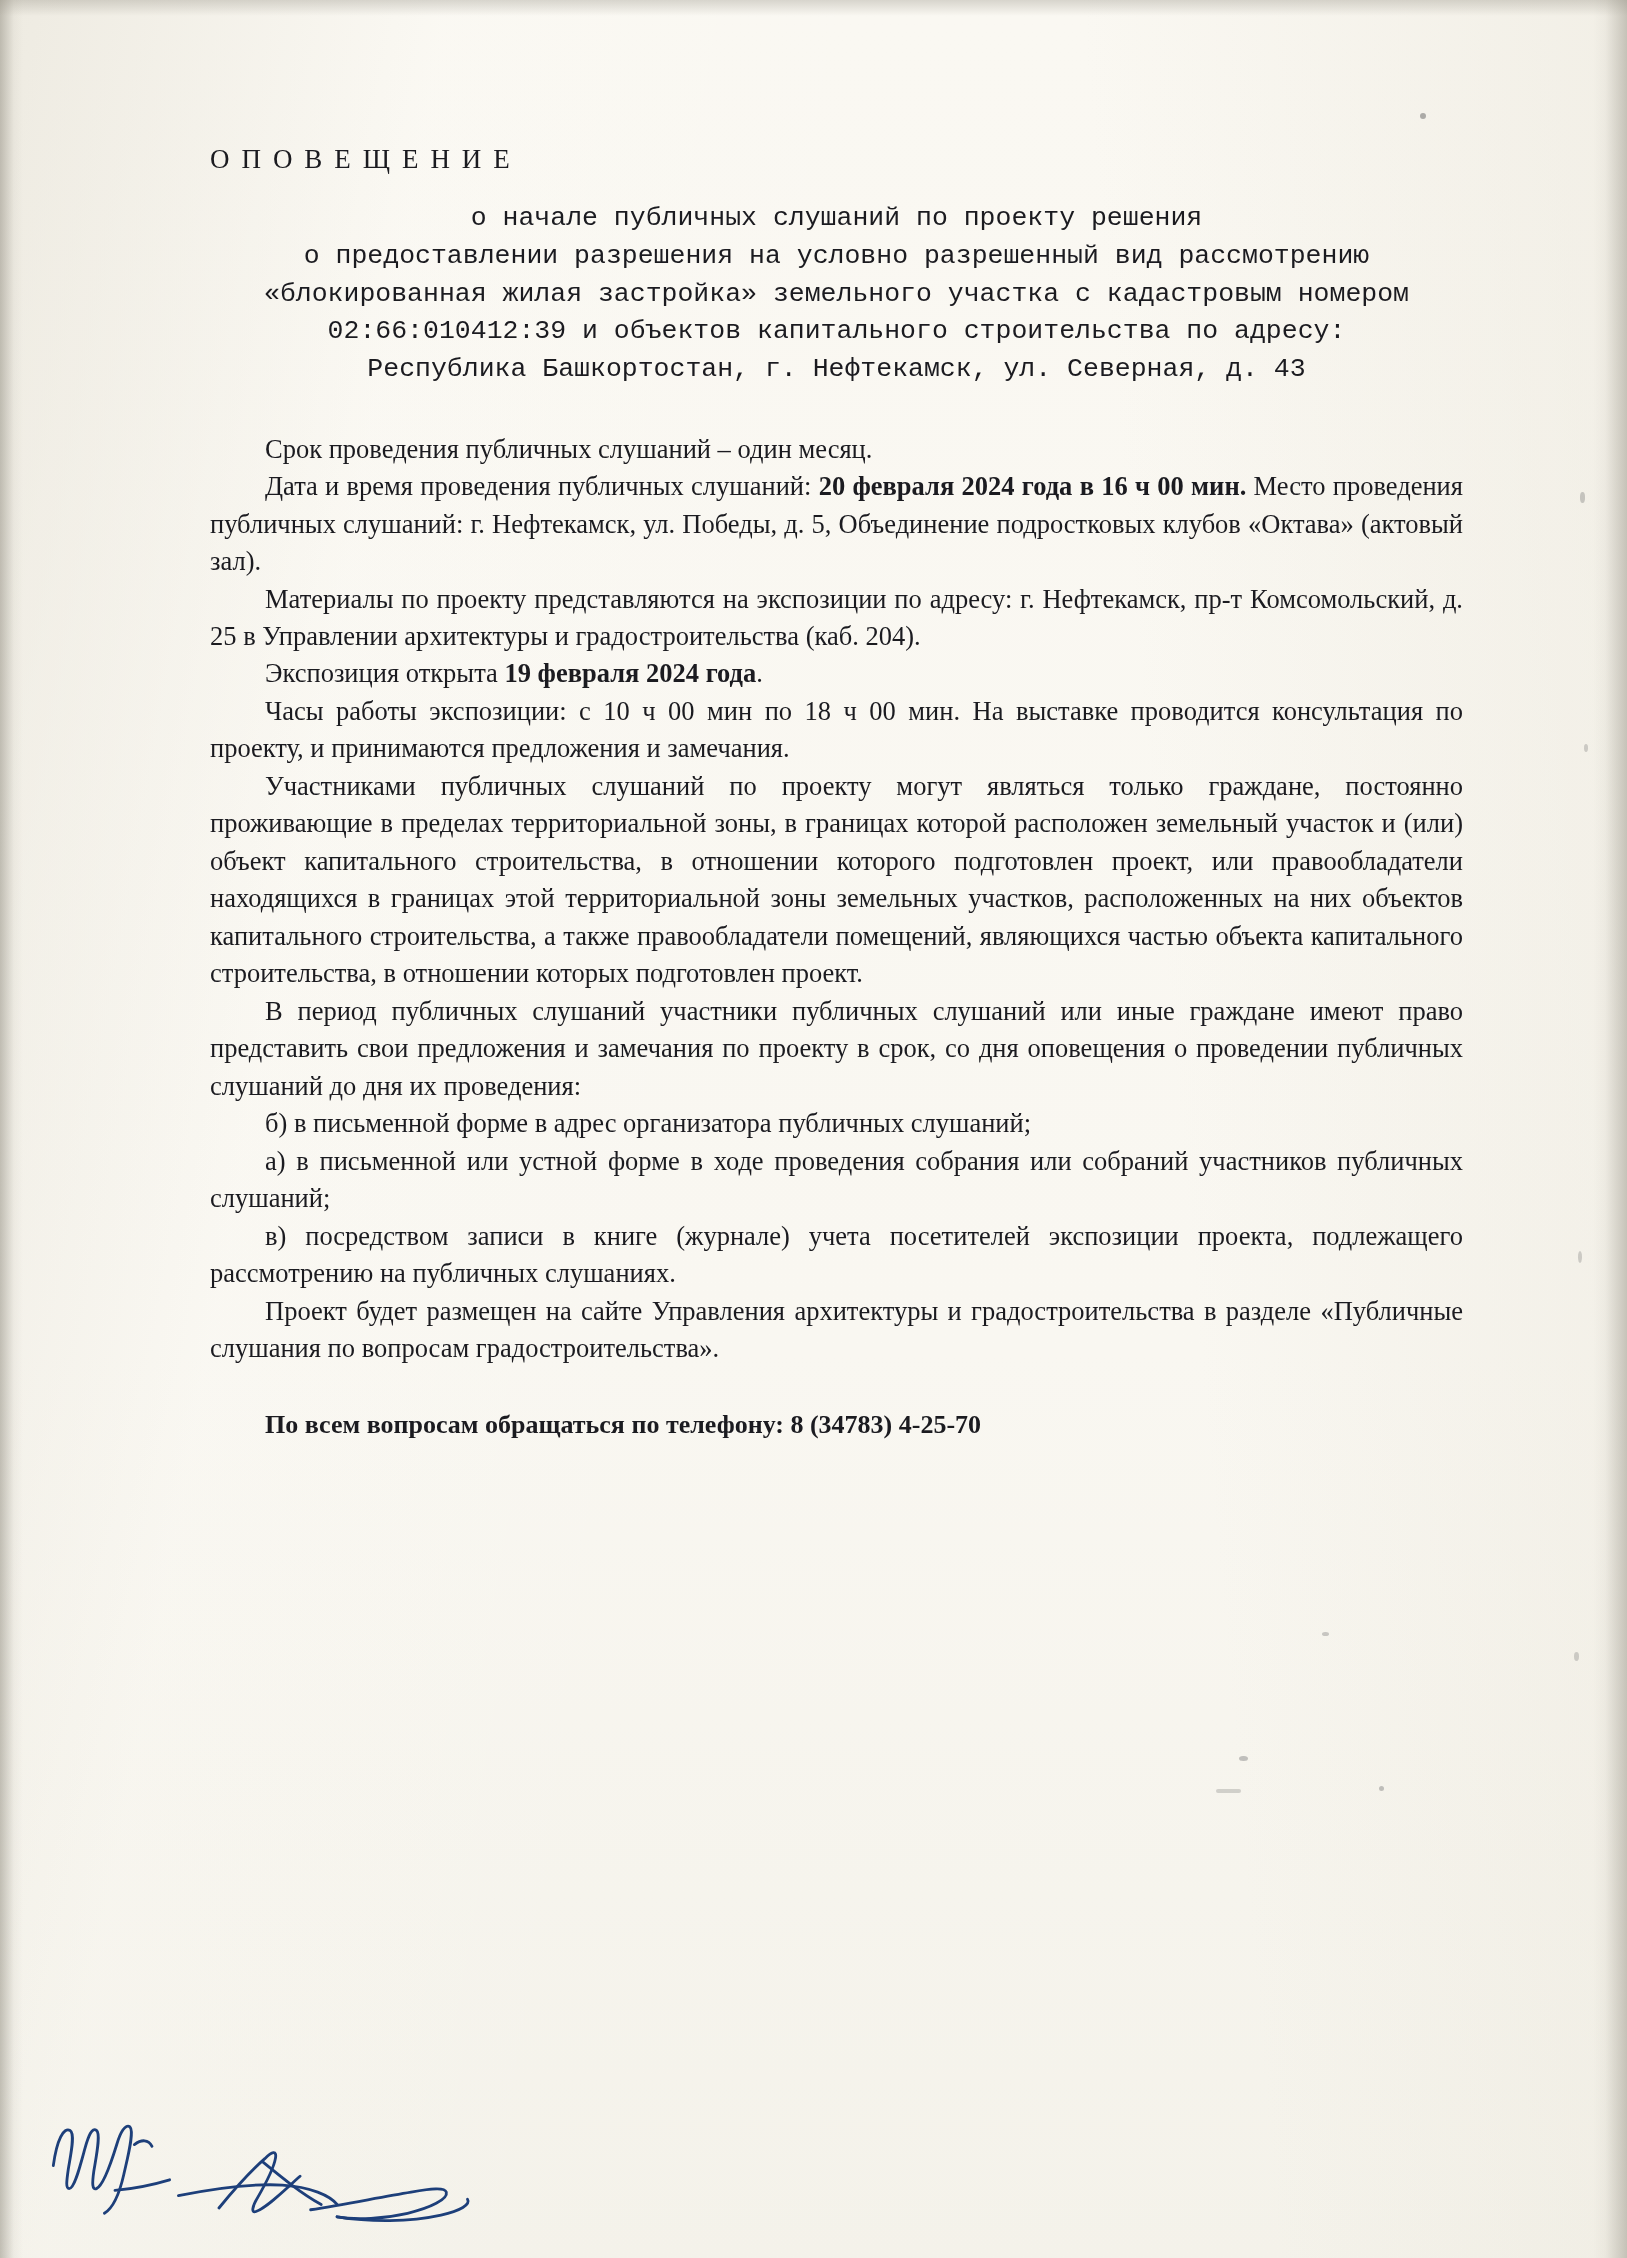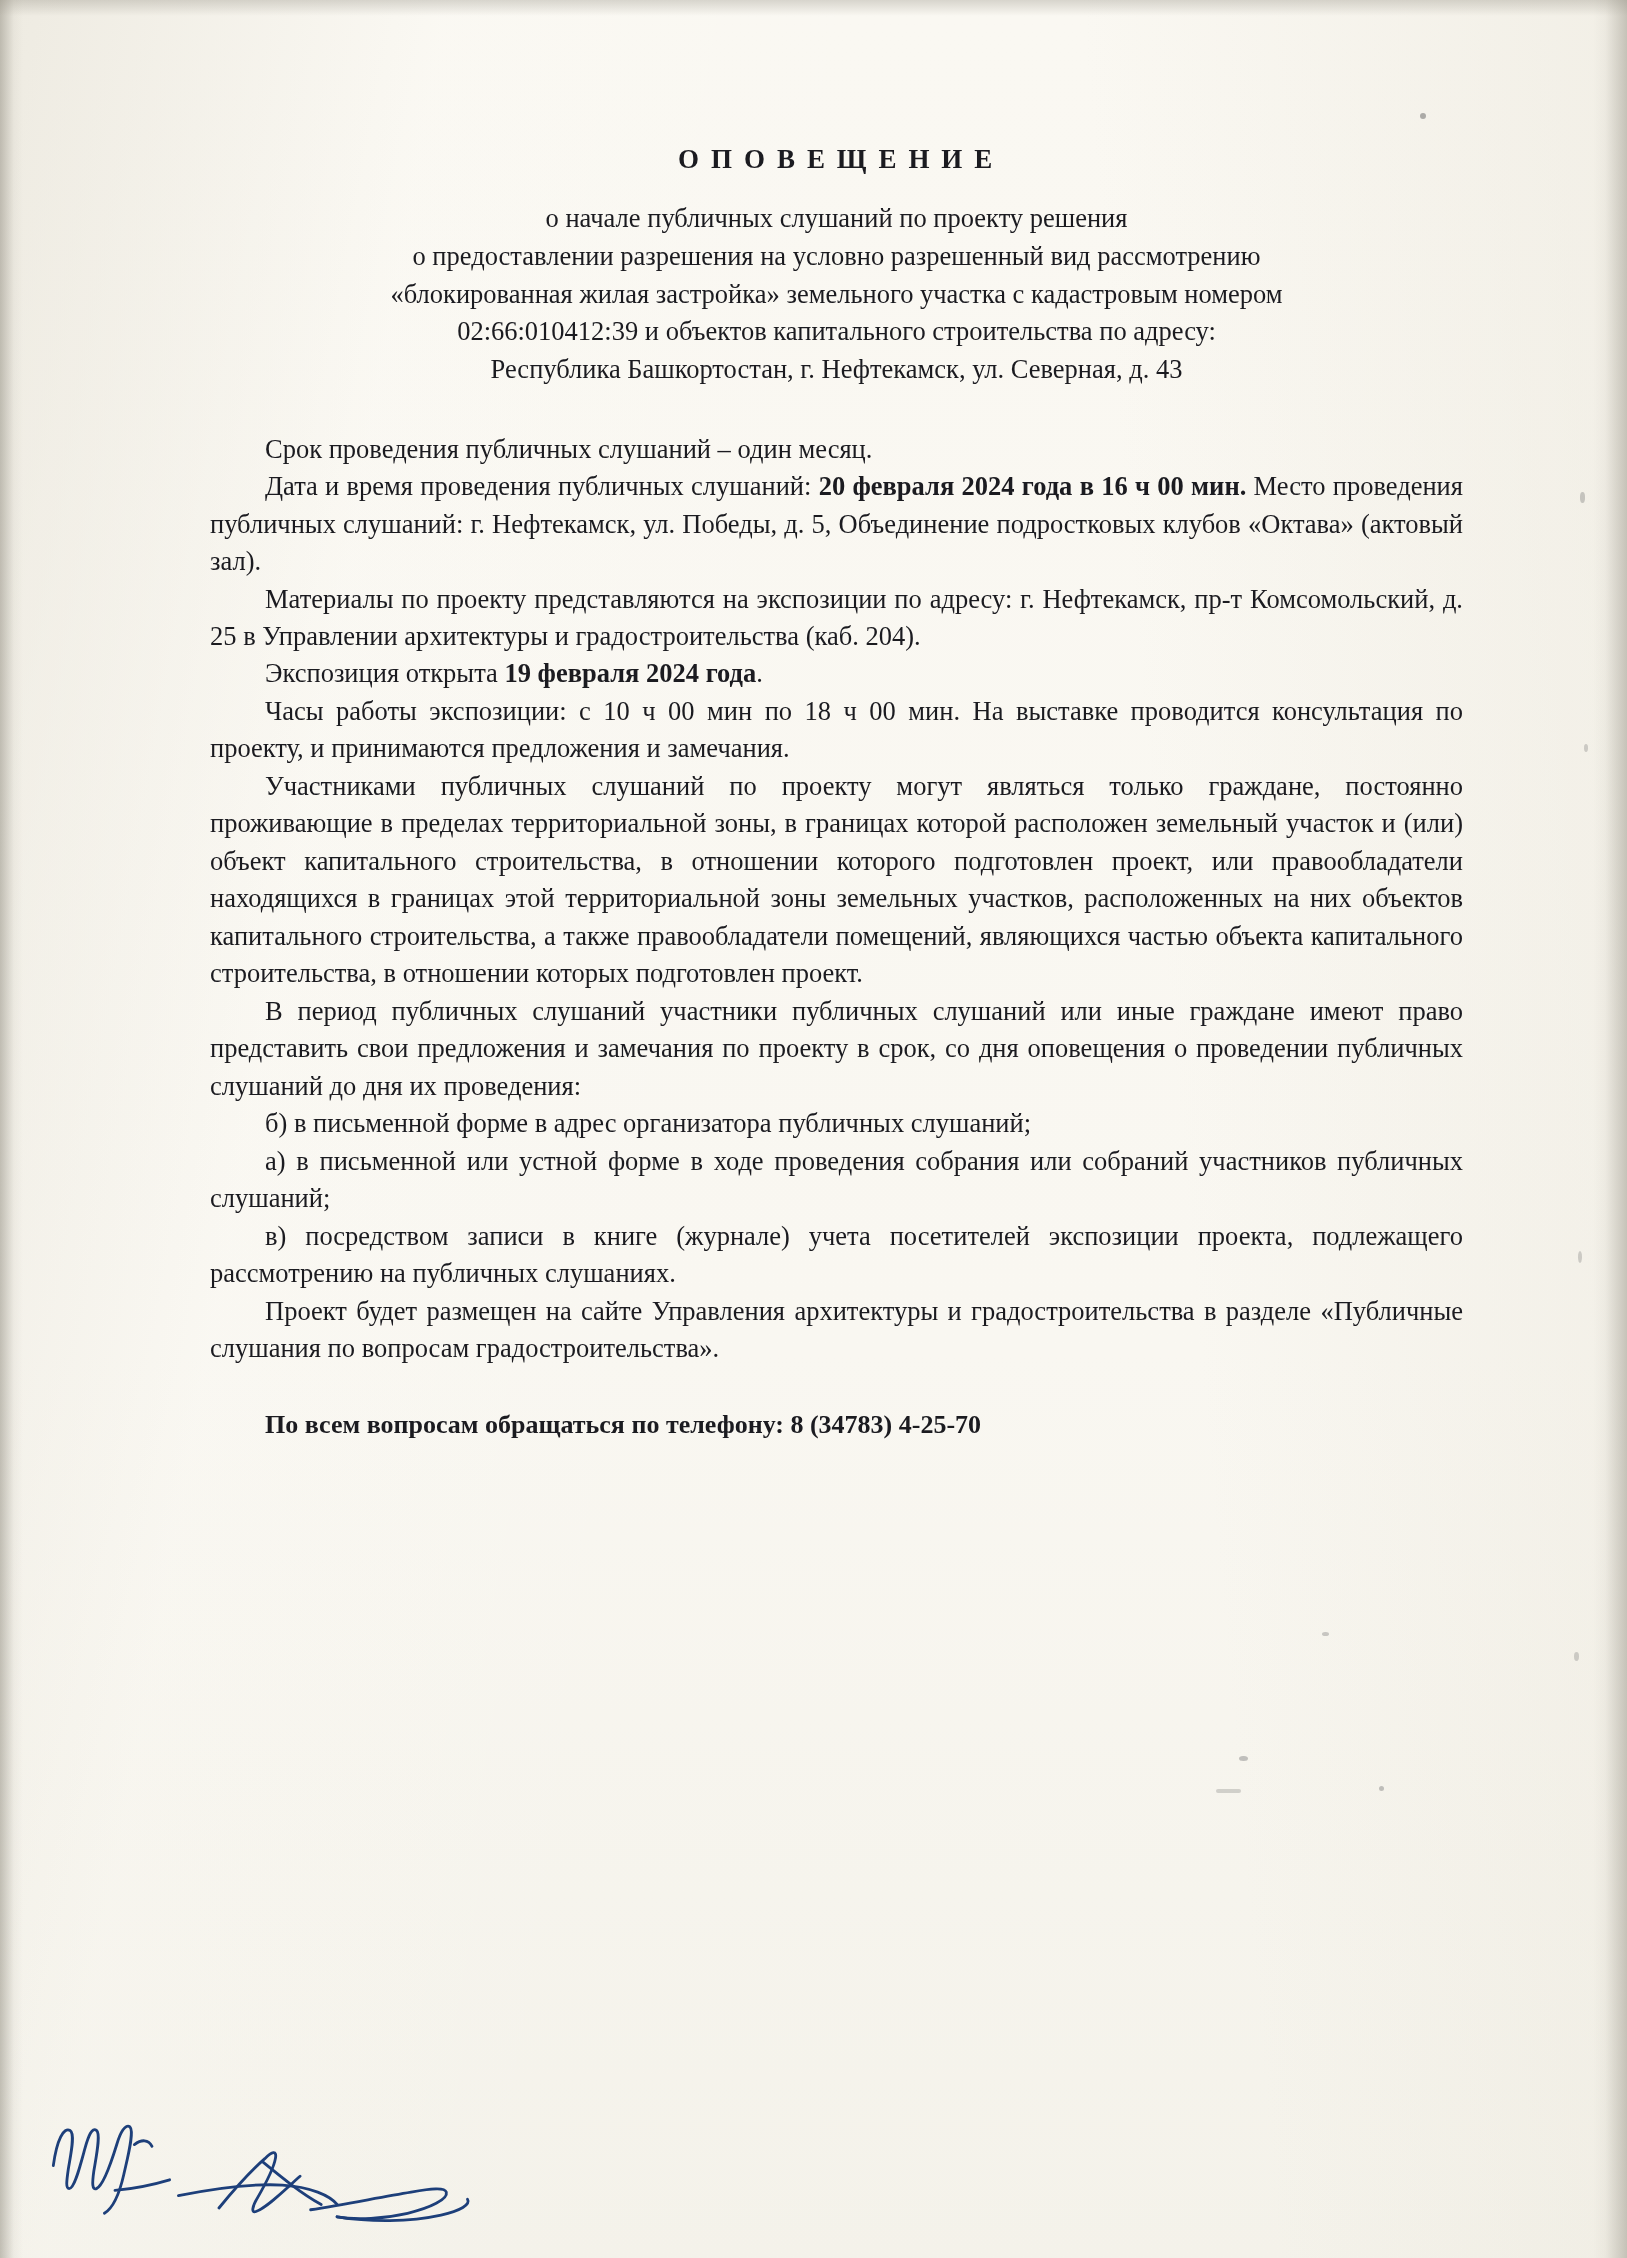--- a/index.html
+++ b/index.html
@@ -48,32 +48,32 @@
     background: linear-gradient(180deg, rgba(150,146,134,0.35), rgba(255,255,255,0));
     pointer-events: none;
   }
   .content {
     position: absolute;
     left: 210px;
     top: 141px;
     width: 1253px;
   }
   .title {
-    text-align: center;
     font-size: 27px;
-    font-weight: bold;
+    font-weight: normal;
     letter-spacing: 2.6px;
     margin: 0 0 23px 0;
     line-height: 1.35;
   }
   .subtitle {
     text-align: center;
     font-size: 26.5px;
     line-height: 1.42;
     margin: 16px;
+    font-family: Liberation Mono, monospace;
   }
   .subtitle div { white-space: nowrap; }
   .body {
     margin-top: 42px;
     font-size: 26.5px;
     line-height: 1.415;
   }
   .p {
     text-align: justify;
     text-indent: 55px;

